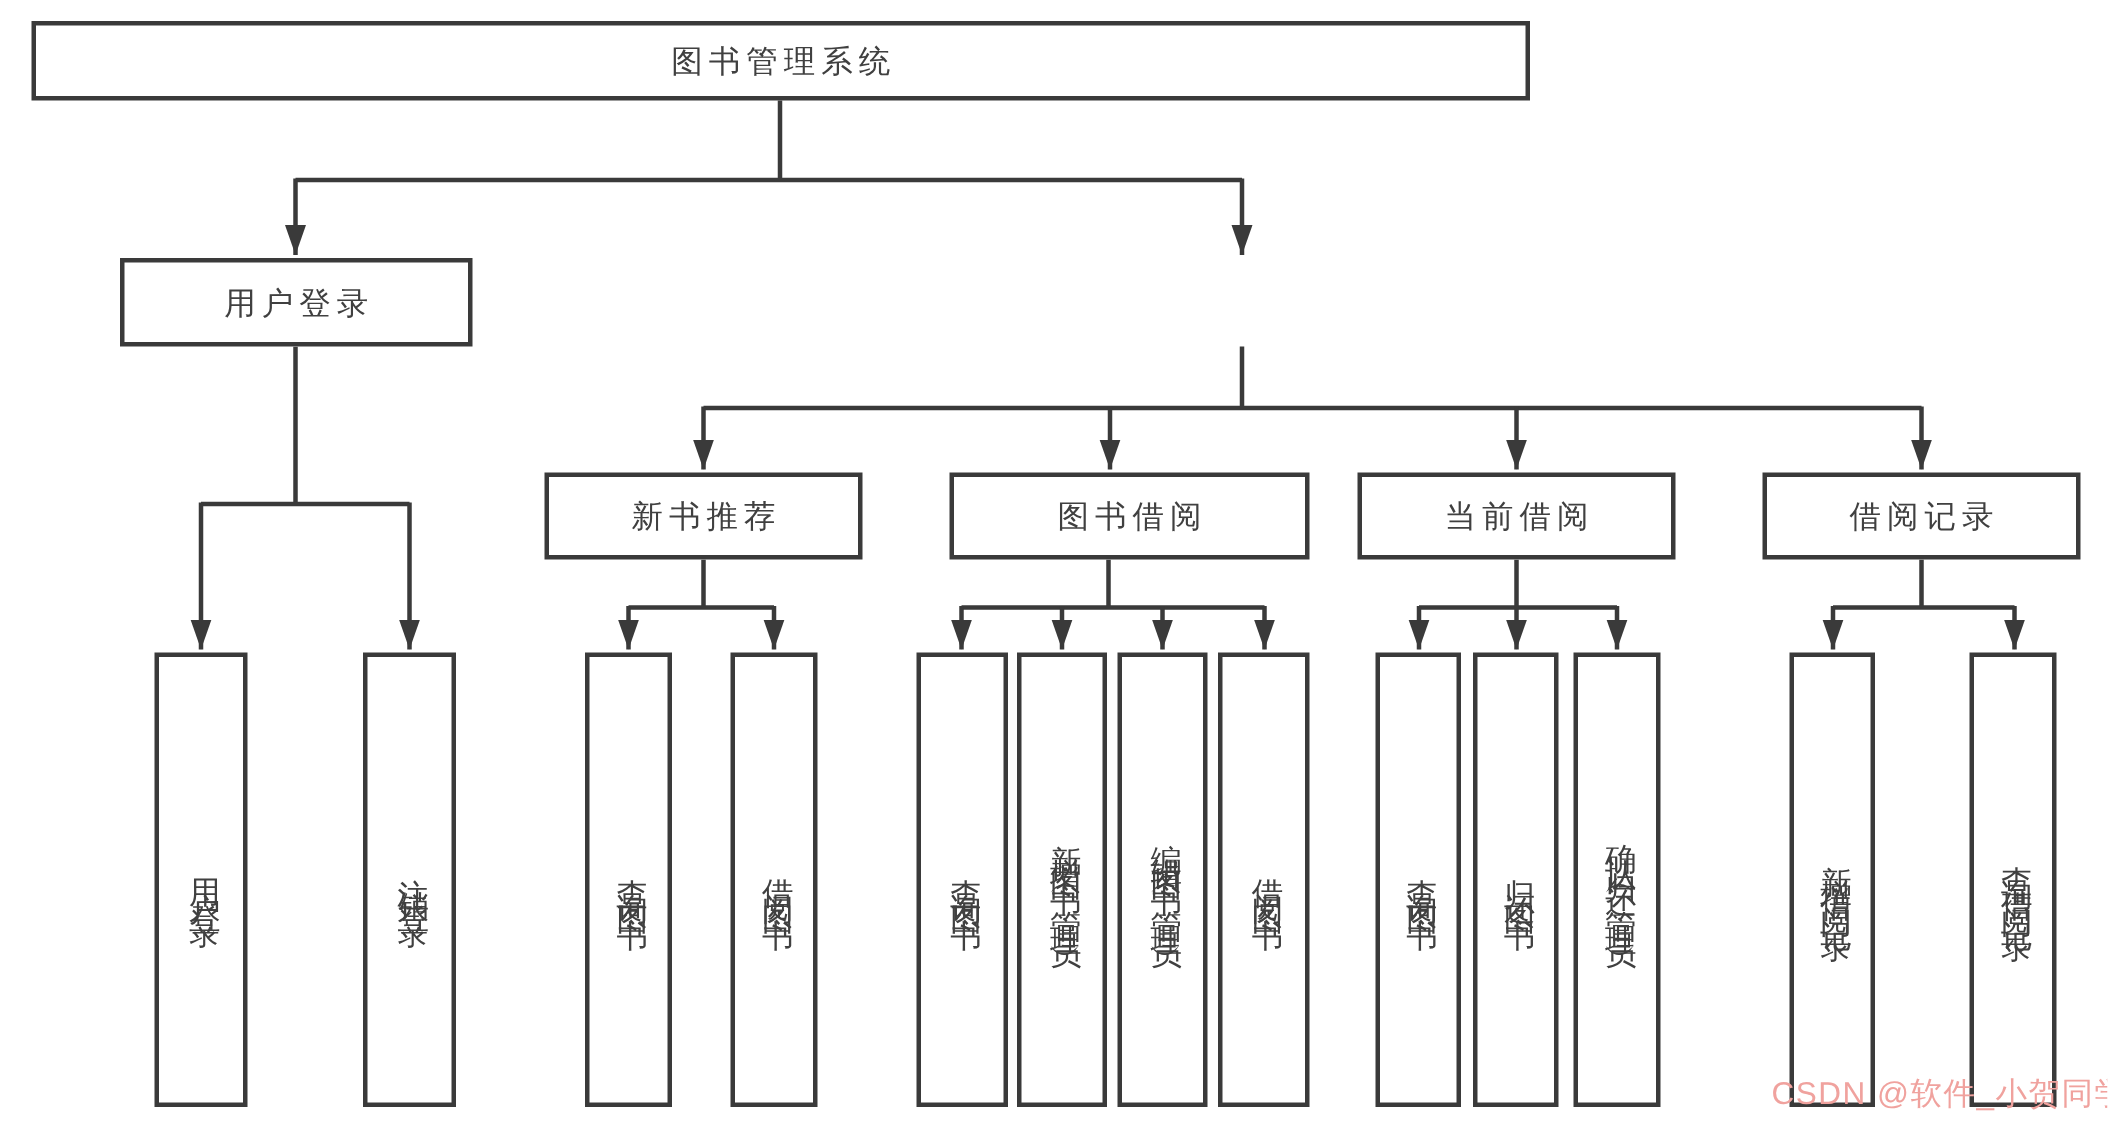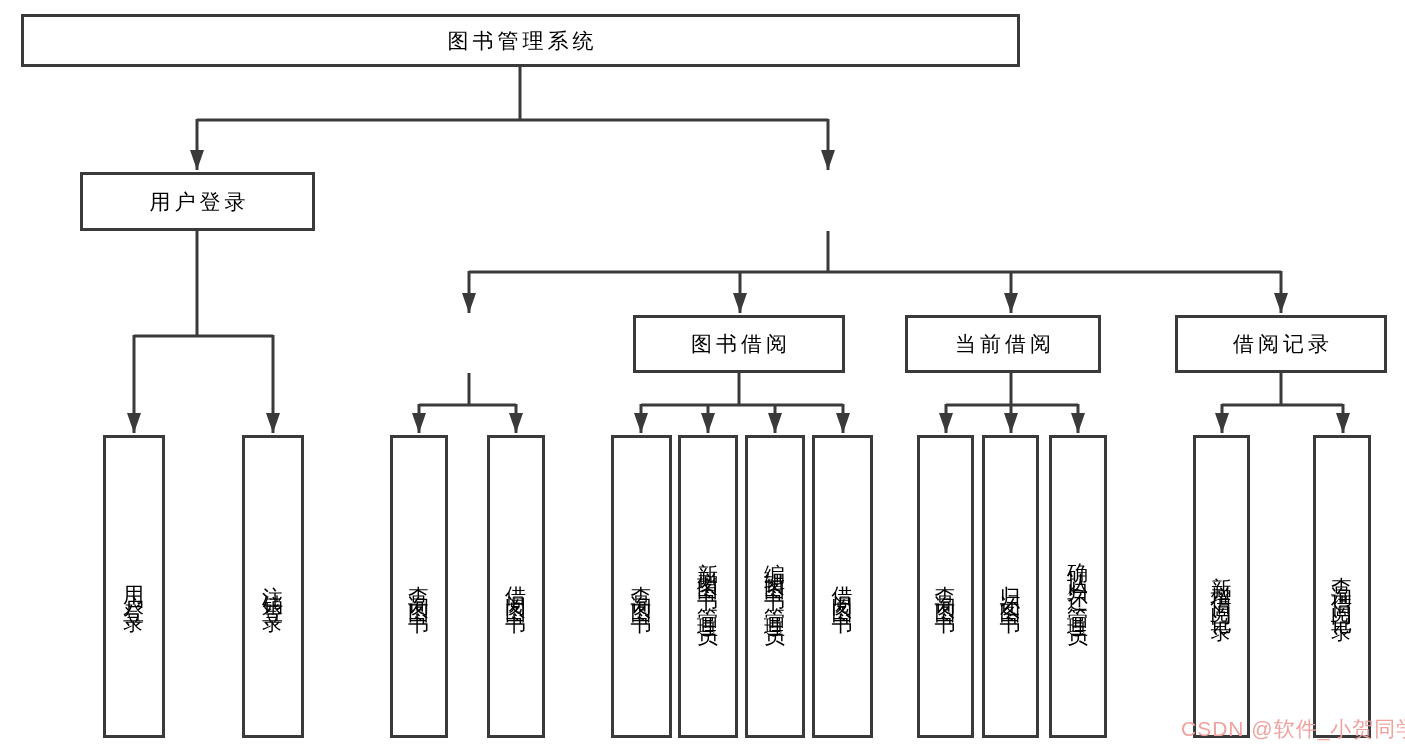--- a/index.html
+++ b/index.html
@@ -4,21 +4,21 @@
 <style>
   * { margin:0; padding:0; box-sizing:border-box; }
   html,body { background:#ffffff; }
   .canvas {
     position:relative; width:1405px; height:747px; background:#ffffff;
     font-family:"Liberation Sans","DejaVu Sans",sans-serif; overflow:hidden;
   }
   svg.wires { position:absolute; left:0; top:0; }
   .node {
     position:absolute; background:#ffffff; border:3px solid #3a3a3a;
-    display:flex; align-items:center; justify-content:center; color:#000000;
+    display:flex; align-items:center; justify-content:center; color:#404040;font-family:Liberation Mono, monospace;
   }
   .node .lbl { font-size:21px; letter-spacing:4px; text-indent:4px; white-space:nowrap; }
   .node.v .lbl {
     writing-mode:vertical-rl; letter-spacing:9px; text-indent:0;
     line-height:1; font-size:21px;
   }
   .watermark {
     position:absolute; left:1181px; top:715px; font-size:21px;
     color:#f0a29e; letter-spacing:1px; white-space:nowrap;
   }
@@ -65,24 +65,27 @@
   </svg>
 
   <div class="node h" style="left:21px;top:14px;width:999px;height:53px">
     <span class="lbl">图书管理系统</span>
   </div>
 
   <div class="node h" style="left:80px;top:172px;width:235px;height:59px">
     <span class="lbl">用户登录</span>
   </div>
 
-  <div class="node h" style="left:633px;top:315px;width:212px;height:58px">
+  <div class="node h" style="left:363px;top:315px;width:212px;height:58px">
+    <span class="lbl">新书推荐</span>
+  </div>
+  <div class="node h" style="left:633px;top:315px;width:240px;height:58px">
     <span class="lbl">图书借阅</span>
   </div>
-  <div class="node h" style="left:905px;top:315px;width:196px;height:58px">
+  <div class="node h" style="left:905px;top:315px;width:212px;height:58px">
     <span class="lbl">当前借阅</span>
   </div>
   <div class="node h" style="left:1175px;top:315px;width:212px;height:58px">
     <span class="lbl">借阅记录</span>
   </div>
 
   <div class="node v" style="left:103px;top:435px;width:62px;height:303px">
     <span class="lbl">用户登录</span>
   </div>
   <div class="node v" style="left:242px;top:435px;width:62px;height:303px">

